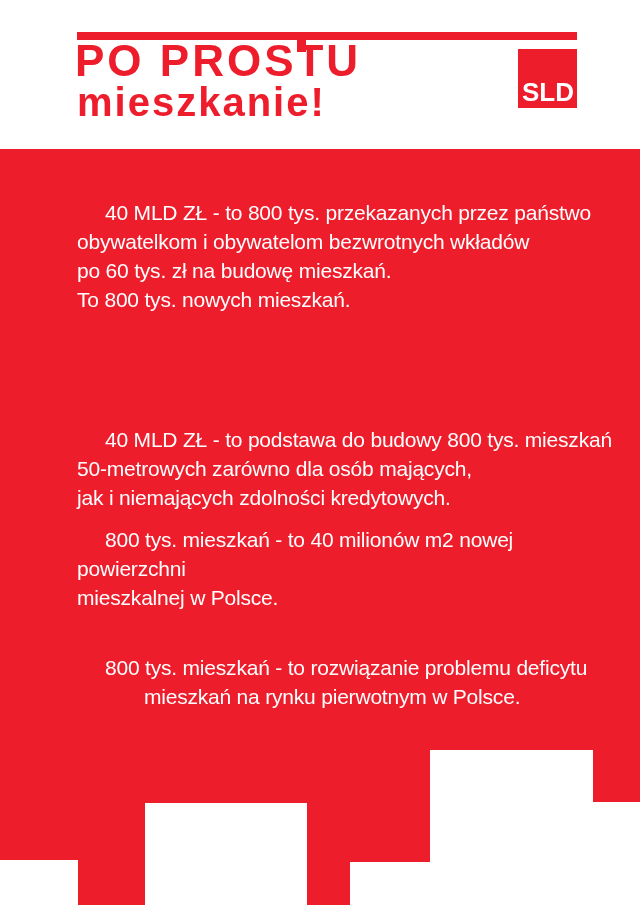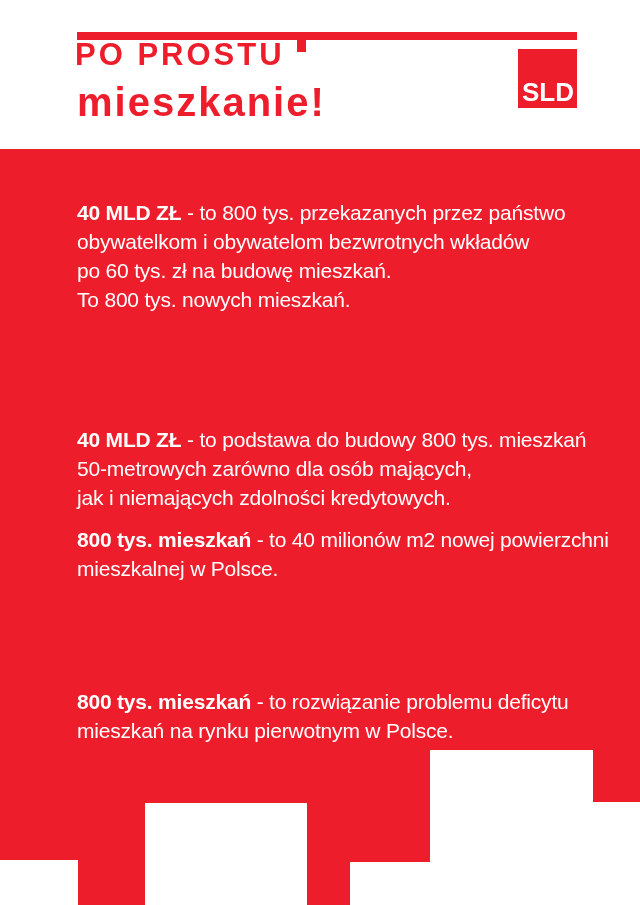--- a/index.html
+++ b/index.html
@@ -12,21 +12,21 @@
     background: var(--white);
     overflow: hidden;
     font-family: "Liberation Sans", sans-serif;
   }
   
   .header { position: absolute; left: 0; top: 0; width: 640px; height: 149px; background: var(--white); }
   .top-rule { position: absolute; left: 77px; top: 32px; width: 500px; height: 8px; background: var(--red); }
   .t-connector { position: absolute; left: 297px; top: 32px; width: 9px; height: 20px; background: var(--red); }
   .headline {
     position: absolute; left: 75px; top: 39px; margin: 0;
-    font-size: 31px; line-height: 1; font-weight: 800; letter-spacing: 3px;
+    font-size: 44px; line-height: 1; font-weight: 800; letter-spacing: 3px;
     color: var(--red); white-space: nowrap;
   }
   .subheadline {
     position: absolute; left: 77px; top: 82px; margin: 0;
     font-size: 40px; line-height: 1; font-weight: 700; letter-spacing: 2px;
     color: var(--red); white-space: nowrap;
   }
   .logo {
     position: absolute; left: 518px; top: 49px; width: 59px; height: 59px;
     background: var(--red);
@@ -34,28 +34,28 @@
   .logo-text {
     position: absolute; left: 4px; bottom: 3px;
     color: #fff; font-weight: bold; font-size: 26px; line-height: 1; letter-spacing: 0;
   }
   
   .red-body { position: absolute; left: 0; top: 149px; width: 640px; height: 756px; background: var(--red); }
   .para {
     position: absolute; left: 77px; margin: 0; max-width: 545px;
     color: #fff; font-size: 21px; line-height: 29px; letter-spacing: -0.2px;
   }
-  .para .lead { font-weight: bold; }
+  .para .lead { font-weight: normal; margin-left: 28px; }
   .para .rest { white-space: pre-wrap; }
   .para-1 { top: 49px; }
   .para-2 { top: 176px; }
   .para-3 { top: 276px; }
   .para-4 { top: 376px; }
   .para-5 { top: 451px; }
-  .para-6 { top: 538px; }
+  .para-6 { top: 504px; text-align: center; }
   
   .cutout { position: absolute; background: var(--white); }
   .cutout-1 { left: 0;   top: 711px; width: 78px;  height: 45px; }
   .cutout-2 { left: 145px; top: 654px; width: 162px; height: 102px; }
   .cutout-3 { left: 350px; top: 713px; width: 80px;  height: 43px; }
   .cutout-4 { left: 430px; top: 601px; width: 163px; height: 155px; }
   .cutout-5 { left: 593px; top: 653px; width: 47px;  height: 103px; }
 </style>
 </head>
 <body>

